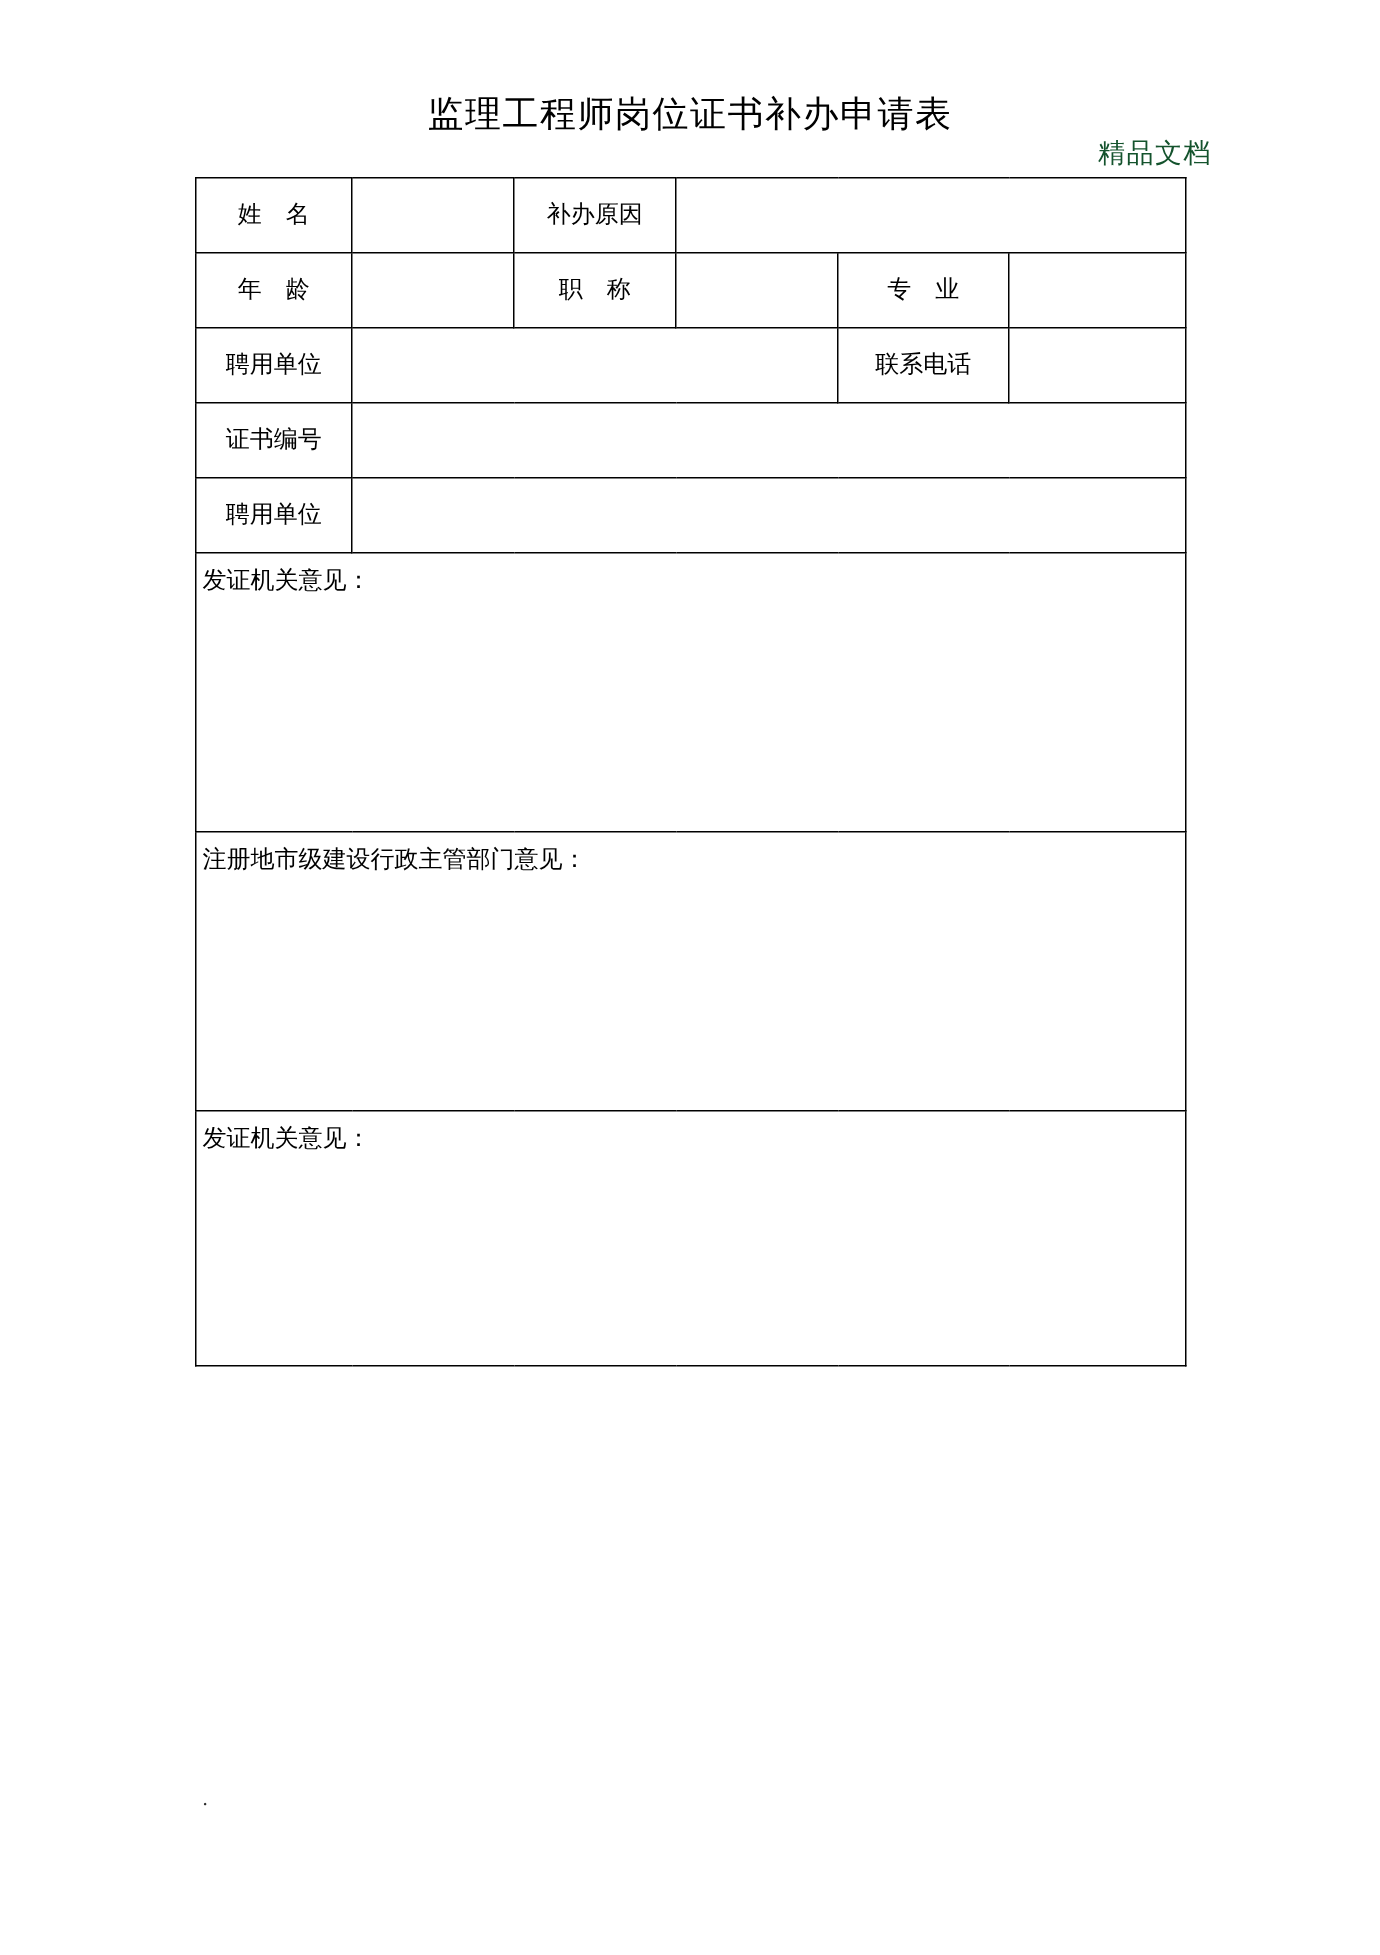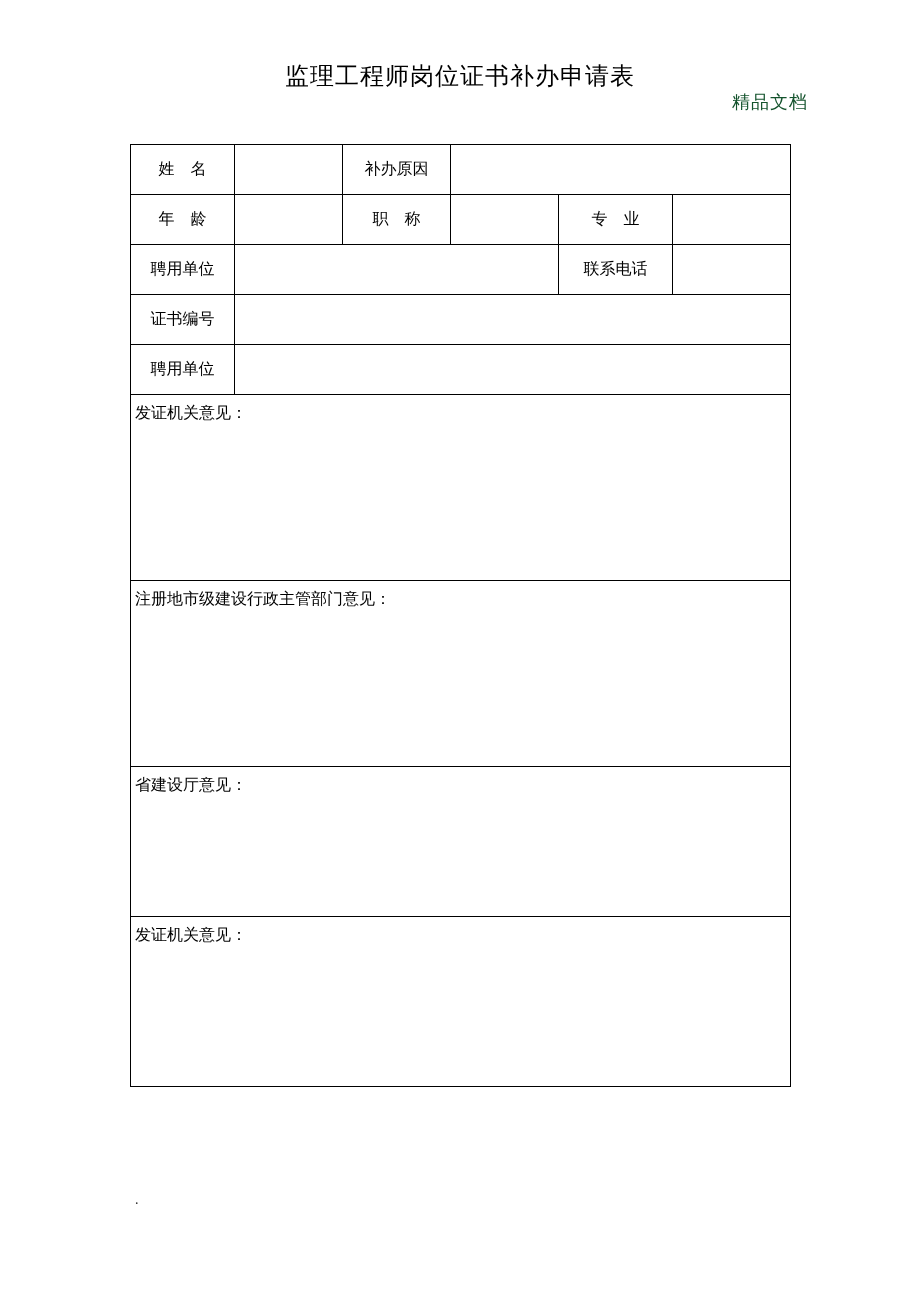--- a/index.html
+++ b/index.html
@@ -20,21 +20,21 @@
       letter-spacing: 1px;
       margin-top: 26px;
     }
     .title {
       text-align: center;
       font-size: 24px;
       margin-top: 60px;
       letter-spacing: 1px;
     }
     .table-wrap {
-      margin: 52px auto 0 auto;
+      margin: 26px auto 0 auto;
       width: 660px;
     }
     table {
       border-collapse: collapse;
       width: 100%;
       table-layout: fixed;
     }
     td {
       border: 1px solid #000;
       font-size: 16px;
@@ -115,25 +115,20 @@
       <td colspan="6" class="tall-block" style="height:186px;">
         <div class="block-inner">发证机关意见：</div>
       </td>
     </tr>
     <tr>
       <td colspan="6" class="tall-block" style="height:186px;">
         <div class="block-inner">注册地市级建设行政主管部门意见：</div>
       </td>
     </tr>
     <tr>
-      <td colspan="6" class="tall-block" style="height:150px;">
-        <div class="block-inner">省建设厅意见：</div>
-      </td>
-    </tr>
-    <tr>
       <td colspan="6" class="tall-block" style="height:170px;">
         <div class="block-inner">发证机关意见：</div>
       </td>
     </tr>
   </tbody>
     </table>
 </div>
 
 <div class="footer-dot">.</div>
 

